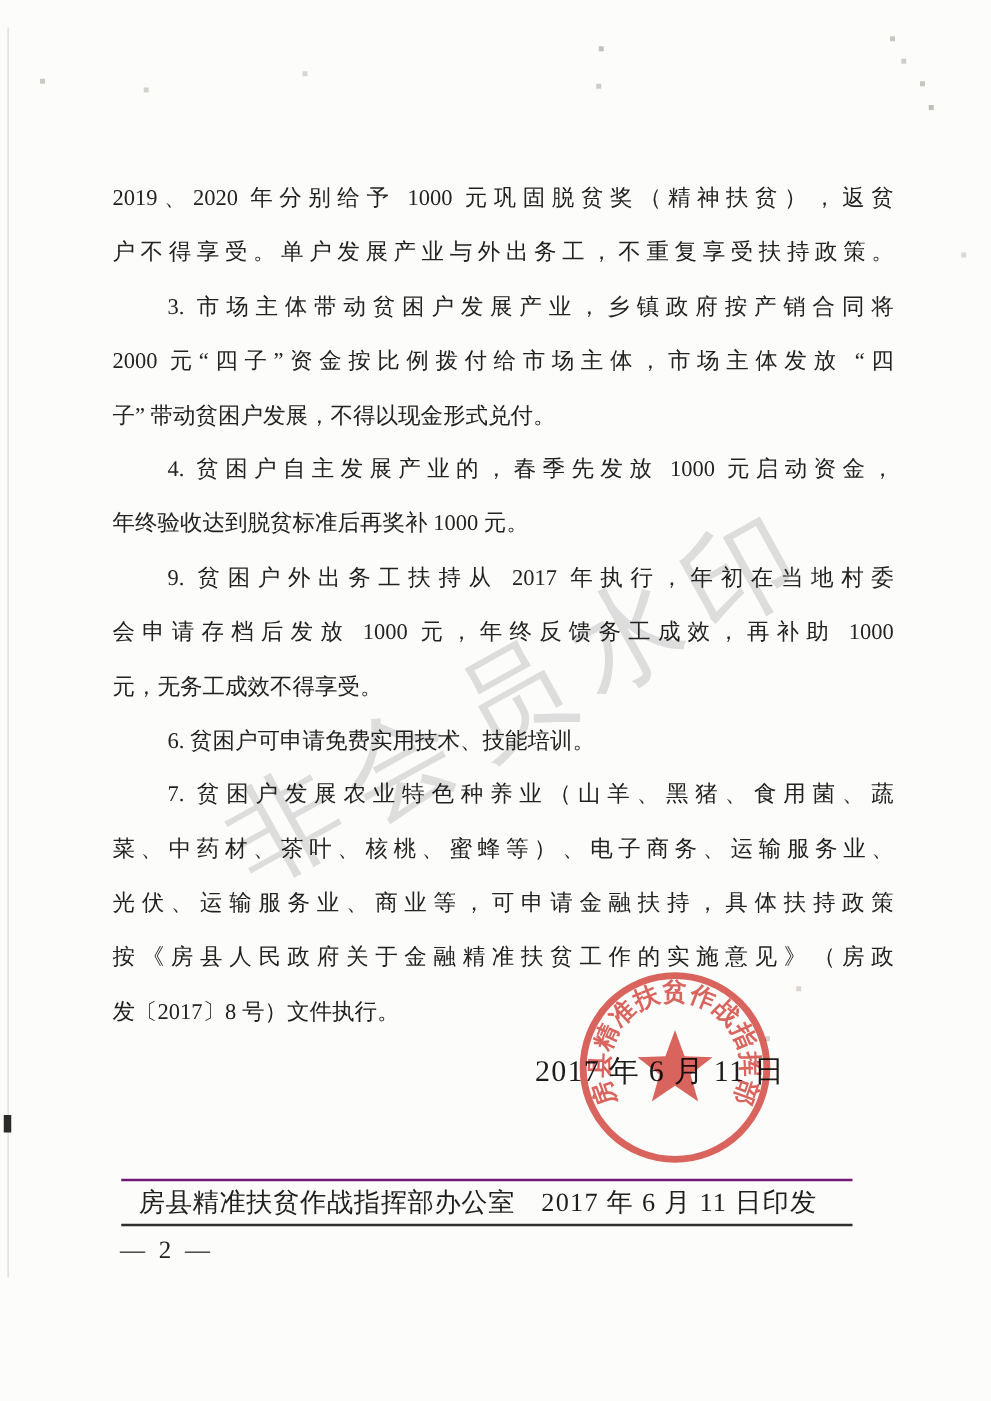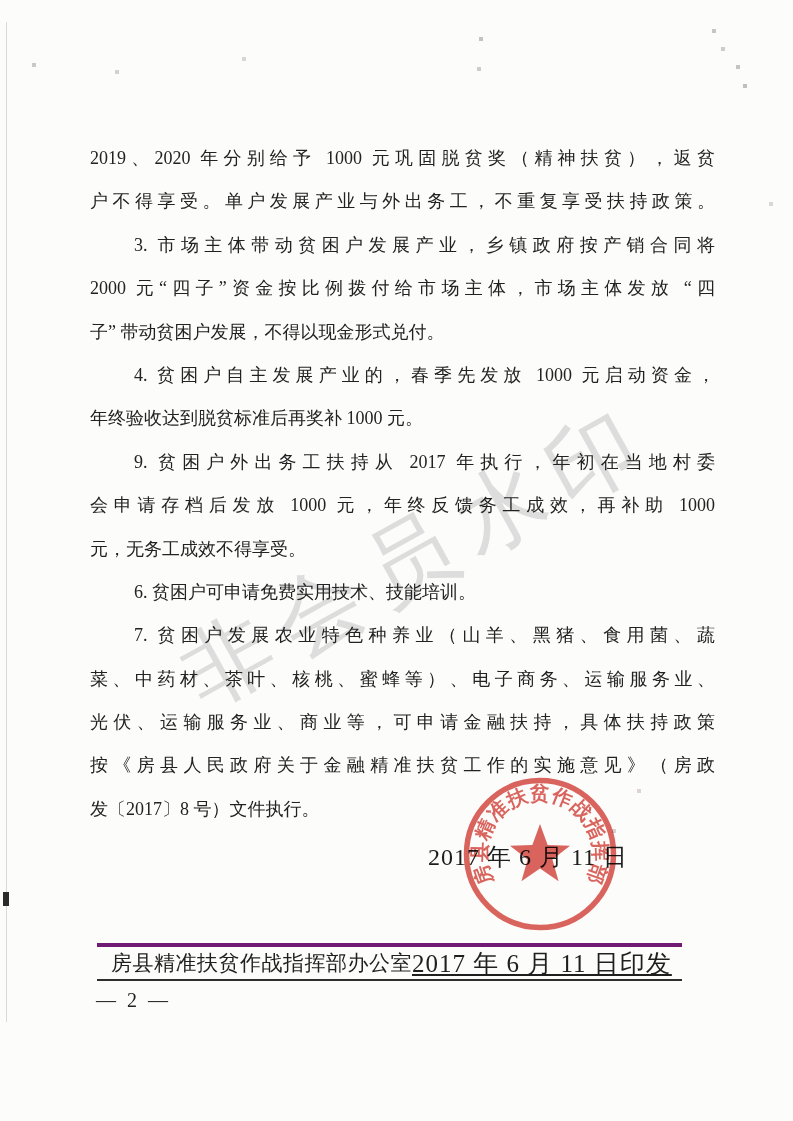--- a/index.html
+++ b/index.html
@@ -97,42 +97,41 @@
     z-index: 3;
     mix-blend-mode: multiply;
     opacity: 0.88;
   }
 
   
   .footer {
     position: absolute;
     left: 97px; top: 943px;
     width: 585px;
-    border-top: 4px solid #701a75;
+    border-top: 2px solid #701a75;
     border-bottom: 2.5px solid #2e2e2e;
     height: 38px;
     display: flex;
     align-items: center;
     justify-content: space-between;
     padding: 0;
     box-sizing: border-box;
     z-index: 2;
   }
   .footer .office {
     font-size: 21px;
     margin-left: 14px;
     letter-spacing: 0.5px;
     white-space: nowrap;
   }
   .footer .print-date {
-    font-size: 25px;
+    font-size: 21px;
     margin-right: 28px;
     letter-spacing: 1px;
     white-space: nowrap;
-    text-decoration: underline;
   }
   .page-number {
     position: absolute;
     left: 96px; top: 989px;
     font-size: 20px;
     letter-spacing: 3px;
     color: #222;
     z-index: 2;
     white-space: nowrap;
   }

